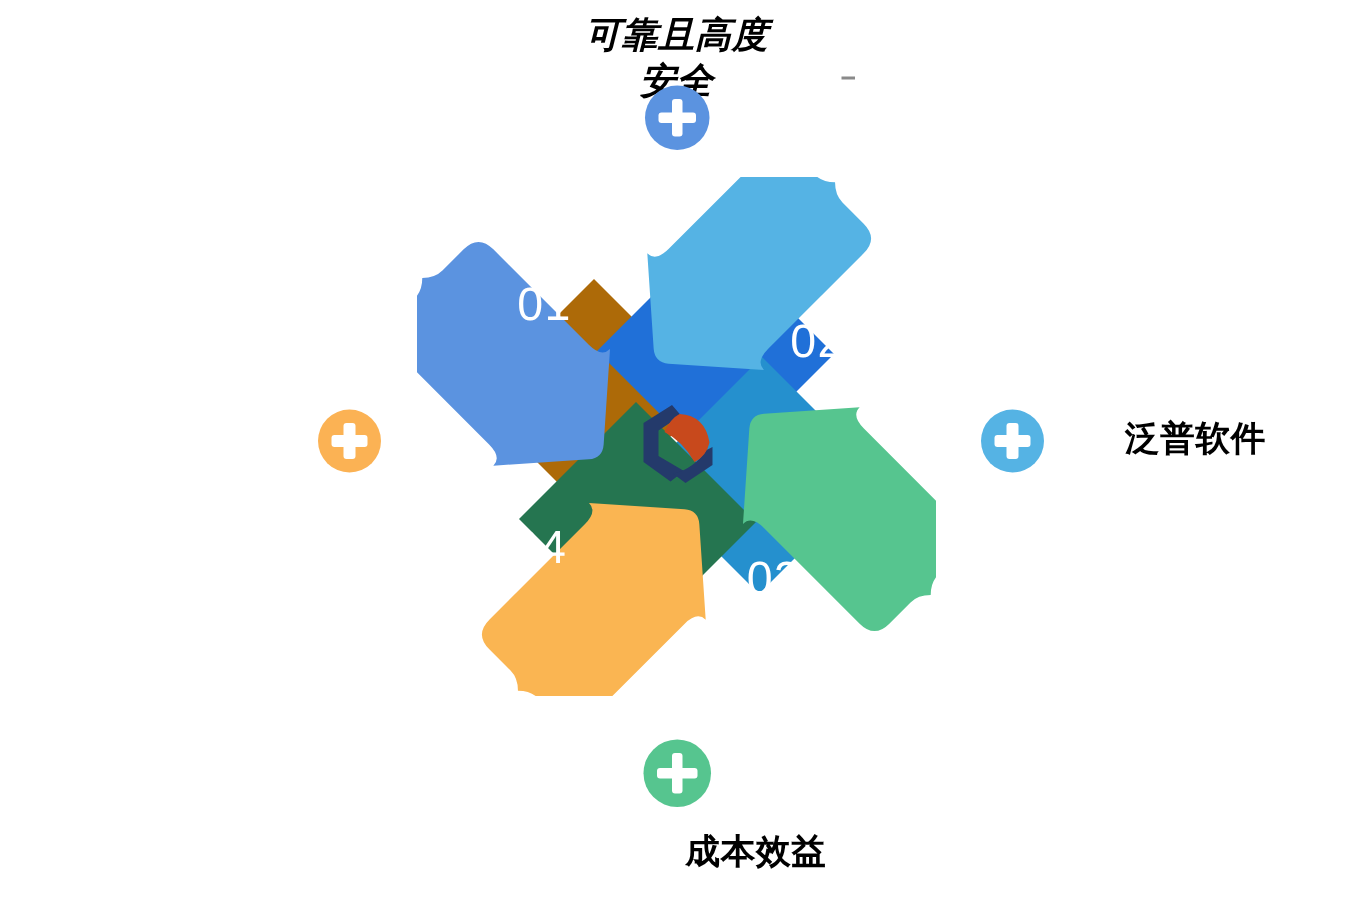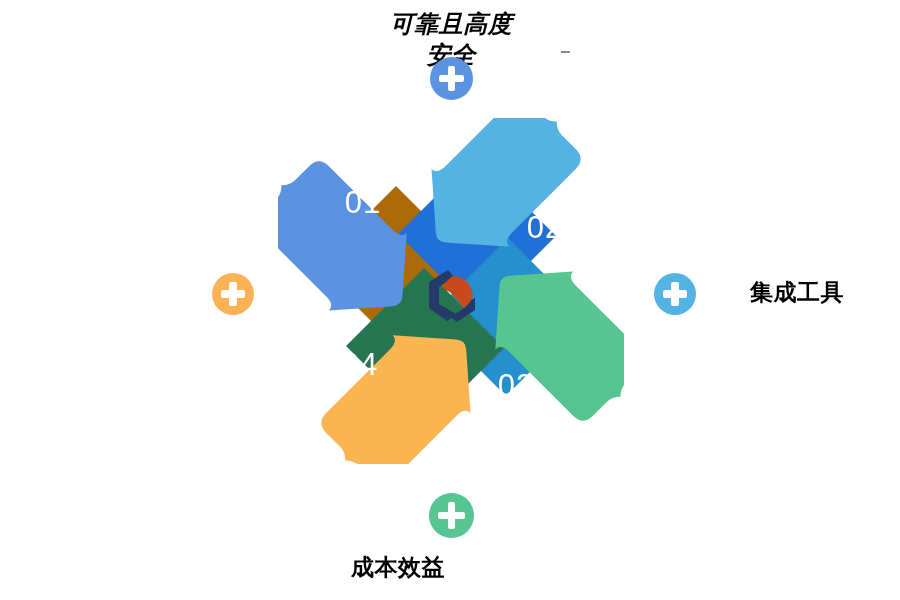--- a/index.html
+++ b/index.html
@@ -47,21 +47,21 @@
     left: 712px;
     top: 278px;
     width: 170px;
     text-align: center;
     font-size: 23px;
   }
   #label-bottom {
     left: 351px;
     top: 553px;
     width: 200px;
-    text-align: left;
+    text-align: right;
     font-size: 23px;
   }
 
   
   .plus-badge {
     position: absolute;
     border-radius: 50%;
   }
   .plus-badge .bar-h,
   .plus-badge .bar-v {
@@ -170,21 +170,21 @@
   </div>
 
   <div id="artifact-dash"></div>
 
 
   <div class="plus-badge" id="plus-left" style="background: rgb(251, 178, 84);">
     <span class="bar-h"></span>
     <span class="bar-v"></span>
   </div>
 
-  <div class="label-text" id="label-right">集成工具</div>
+  <div class="label-text" id="label-right">泛普软件</div>
 
   <div class="plus-badge" id="plus-right" style="background: rgb(85, 179, 228);">
     <span class="bar-h"></span>
     <span class="bar-v"></span>
   </div>
 
   <div class="label-text" id="label-bottom">成本效益</div>
 
   <div class="plus-badge" id="plus-bottom" style="background: rgb(86, 197, 143);">
     <span class="bar-h"></span>

